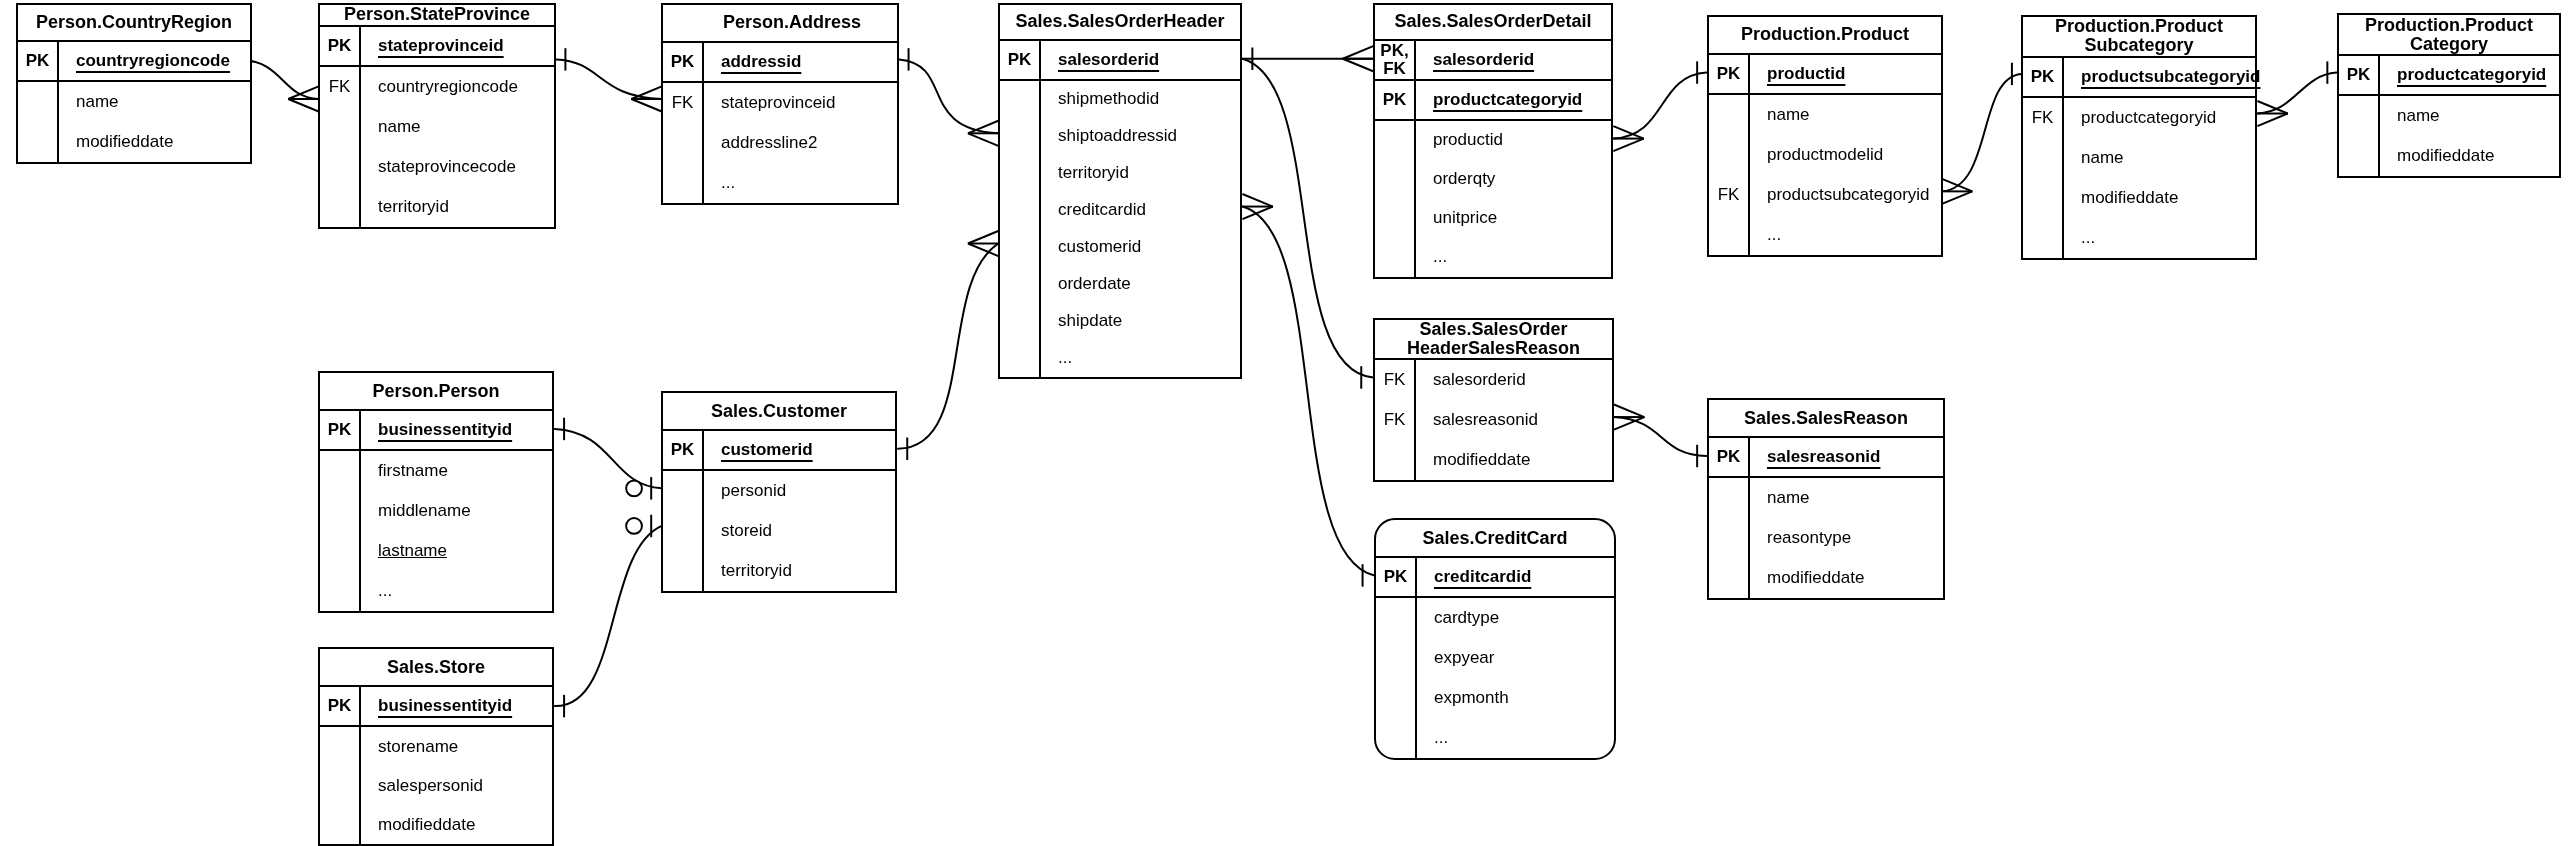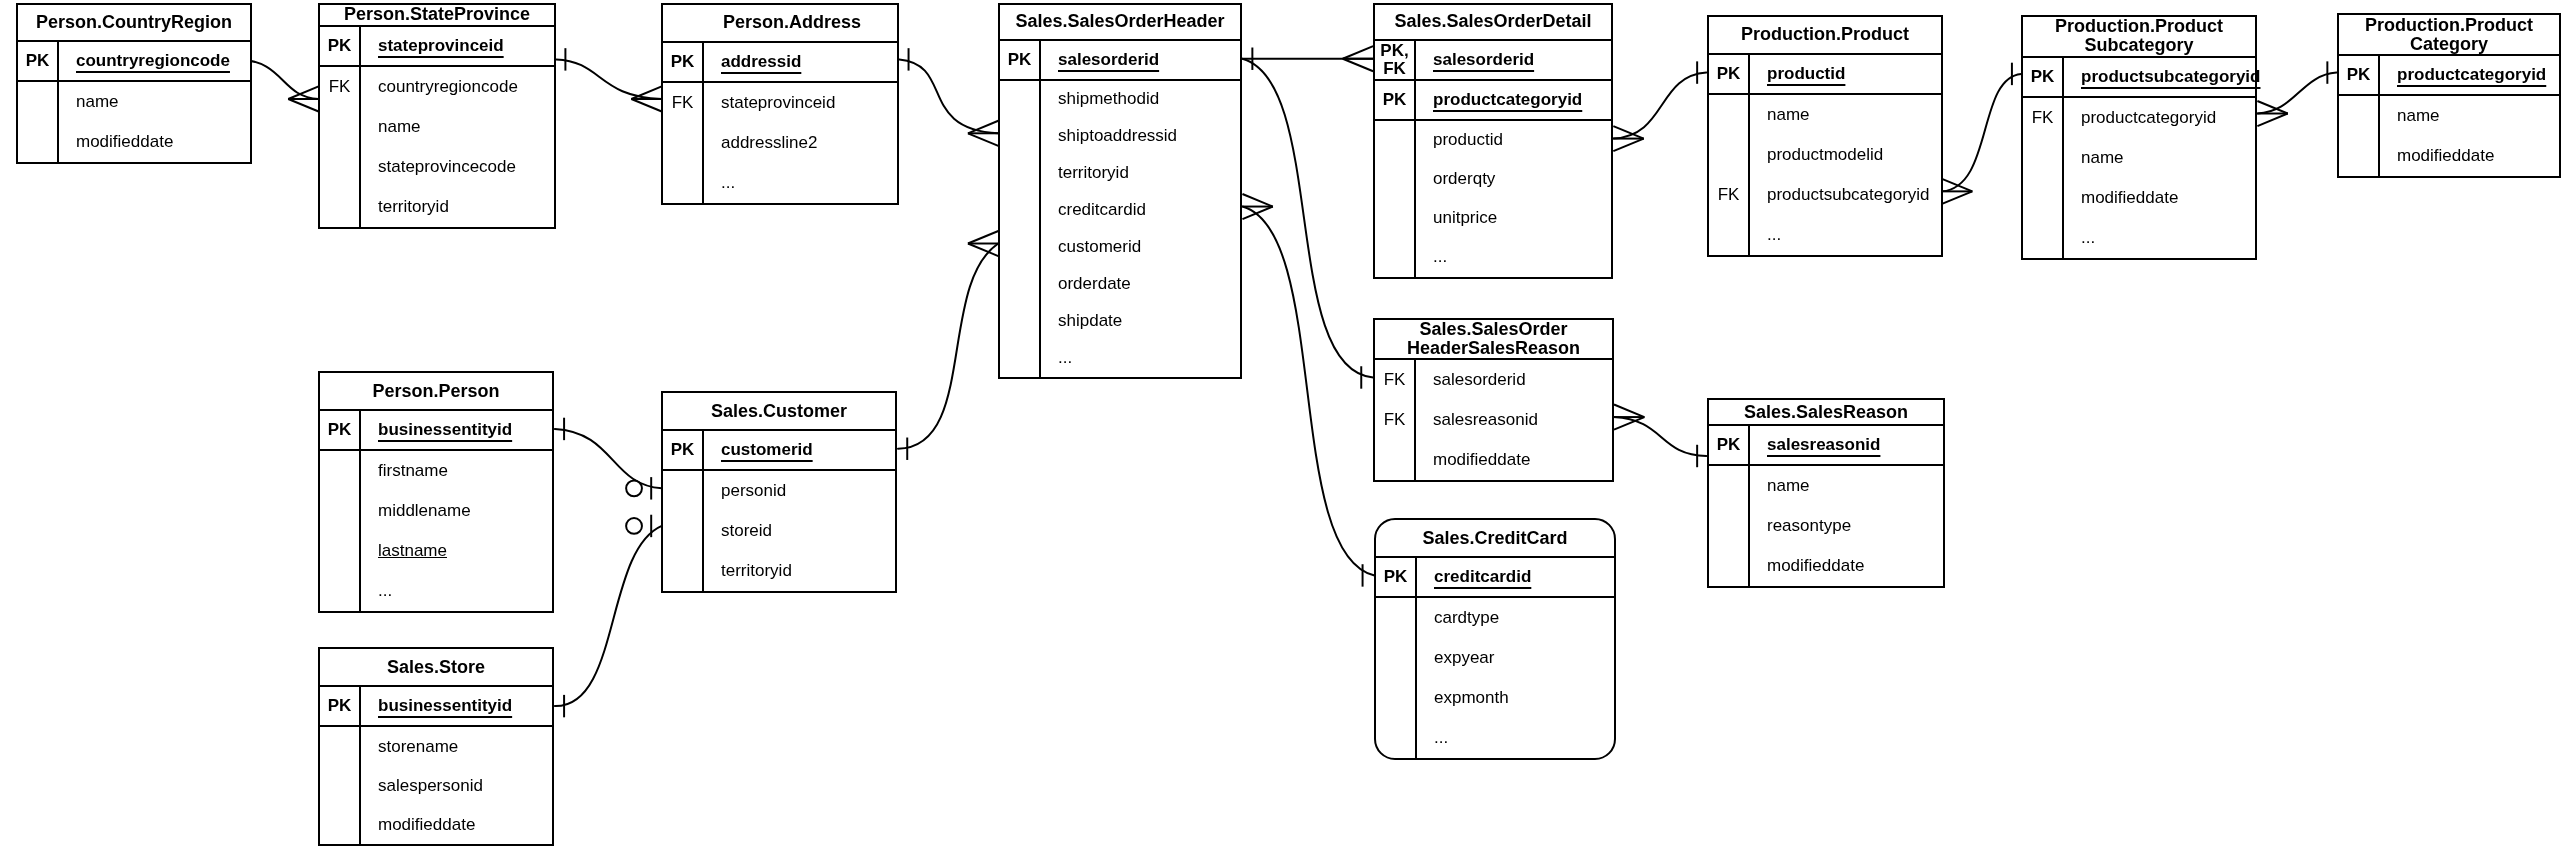--- a/index.html
+++ b/index.html
@@ -557,21 +557,21 @@
           </div>
         </div>
         <div class="erow" style="height: 40px;">
           <div class="cell-label"></div>
           <div class="cell-name">
             <span>modifieddate</span>
           </div>
         </div>
       </div>
       <div class="entity" style="left: 1707px; top: 398px; width: 238px;">
-        <div class="entity-title" style="height: 26px;">
+        <div class="entity-title" style="height: 38px;">
           <div>Sales.SalesReason</div>
         </div>
         <div class="erow key" style="height: 40px;">
           <div class="cell-label bold">PK</div>
           <div class="cell-name">
             <span class="pk-name">salesreasonid</span>
           </div>
         </div>
         <div class="erow" style="height: 40px;">
           <div class="cell-label"></div>

